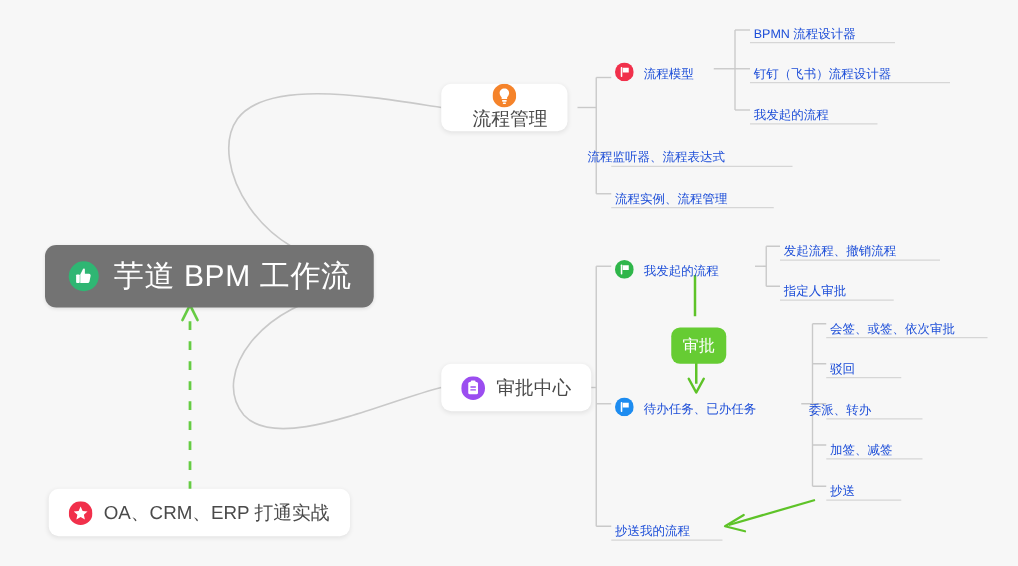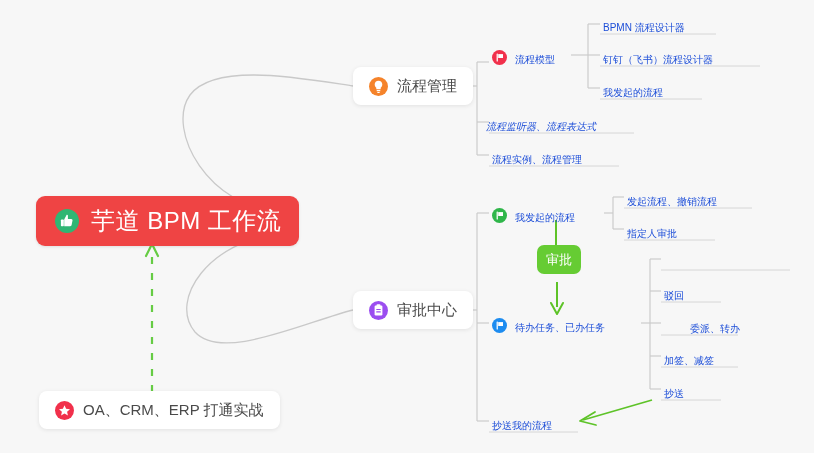--- a/index.html
+++ b/index.html
@@ -26,21 +26,21 @@
   }
   .node {
     position: absolute;
     box-sizing: border-box;
     white-space: nowrap;
     display: flex;
     align-items: center;
   }
   
   .root {
-    background: #ef4444;
+    background: #737373;
     border-radius: 9px;
     padding: 0 18px;
     height: 50px;
     color: #ffffff;
     font-size: 24px;
     letter-spacing: 0.5px;
     box-shadow: 0 1px 3px rgba(0,0,0,0.10);
   }
   .root .label { margin-left: 11px; }
   
@@ -158,21 +158,21 @@
         <circle cx="13" cy="13" r="12" fill="#2fb673"></circle>
         <path d="M10.2 11.6 L12.4 7.2 C12.7 6.5 13.9 6.7 13.9 7.6 L13.9 10.9 L17.2 10.9
                  C18.1 10.9 18.7 11.7 18.5 12.5 L17.6 17.1 C17.5 17.8 16.9 18.3 16.2 18.3
                  L10.2 18.3 Z" fill="#ffffff"></path>
         <rect x="6.9" y="11.5" width="2.9" height="6.8" rx="0.7" fill="#ffffff"></rect>
       </svg>
     </span>
     <span class="label">芋道 BPM 工作流</span>
   </div>
 
-  <div class="node card" style="left:353px; top:67px;">
+  <div class="node card" style="left:353px; top:67px;flex-direction:column;">
     <span class="ico">
       <svg width="19" height="19" viewBox="0 0 19 19">
         <circle cx="9.5" cy="9.5" r="9.5" fill="#f5832a"></circle>
         <path d="M9.5 3.7 C7.2 3.7 5.7 5.4 5.7 7.4 C5.7 8.9 6.6 9.9 7.3 10.8
                  L7.3 12.2 L11.7 12.2 L11.7 10.8 C12.4 9.9 13.3 8.9 13.3 7.4
                  C13.3 5.4 11.8 3.7 9.5 3.7 Z" fill="#ffffff"></path>
         <rect x="7.6" y="13" width="3.8" height="1.3" rx="0.6" fill="#ffffff"></rect>
         <rect x="8.2" y="14.9" width="2.6" height="1.2" rx="0.6" fill="#ffffff"></rect>
       </svg>
     </span>
@@ -195,21 +195,21 @@
   </div>
 
   <div class="node leaf" style="left:600px; top:41px;">
     <span class="label">钉钉（飞书）流程设计器</span>
   </div>
 
   <div class="node leaf" style="left:600px; top:74px;">
     <span class="label">我发起的流程</span>
   </div>
 
-  <div class="node leaf" style="left:483px; top:108px;font-style:italic;">
+  <div class="node leaf" style="left:467px; top:108px;">
     <span class="label">流程监听器、流程表达式</span>
   </div>
 
   <div class="node leaf" style="left:489px; top:141px;">
     <span class="label">流程实例、流程管理</span>
   </div>
 
   <div class="node card" style="left:353px; top:291px;">
     <span class="ico">
       <svg width="19" height="19" viewBox="0 0 19 19">
@@ -246,42 +246,45 @@
     <span class="ico">
       <svg width="15" height="15" viewBox="0 0 15 15">
         <circle cx="7.5" cy="7.5" r="7.5" fill="#1d8cf0"></circle>
         <rect x="4.6" y="3.6" width="1.25" height="7.9" rx="0.5" fill="#ffffff"></rect>
         <path d="M6.2 4.1 L11 4.1 L11 8.0 L6.2 8.0 Z" fill="#ffffff"></path>
       </svg>
     </span>
     <span class="label">待办任务、已办任务</span>
   </div>
 
+  <div class="node leaf" style="left:661px; top:245px;">
+    <span class="label">会签、或签、依次审批</span>
+  </div>
 
   <div class="node leaf" style="left:661px; top:277px;">
     <span class="label">驳回</span>
   </div>
 
-  <div class="node leaf" style="left:687px; top:310px;">
+  <div class="node leaf" style="left:644px; top:310px;">
     <span class="label">委派、转办</span>
   </div>
 
   <div class="node leaf" style="left:661px; top:342px;">
     <span class="label">加签、减签</span>
   </div>
 
   <div class="node leaf" style="left:661px; top:375px;">
     <span class="label">抄送</span>
   </div>
 
   <div class="node leaf" style="left:489px; top:407px;">
     <span class="label">抄送我的流程</span>
   </div>
 
-  <div class="node badge" style="left:537px; top:245px;">
+  <div class="node badge" style="left:537px; top:262px;">
     <span class="label">审批</span>
   </div>
 
   <div class="node card" style="left:39px; top:391px; height:38px;">
     <span class="ico">
       <svg width="19" height="19" viewBox="0 0 19 19">
         <circle cx="9.5" cy="9.5" r="9.5" fill="#f1304b"></circle>
         <path d="M9.5 4.2 L11.1 7.8 L15 8.2 L12.1 10.8 L12.9 14.6 L9.5 12.6
                  L6.1 14.6 L6.9 10.8 L4 8.2 L7.9 7.8 Z" fill="#ffffff"></path>
       </svg>

